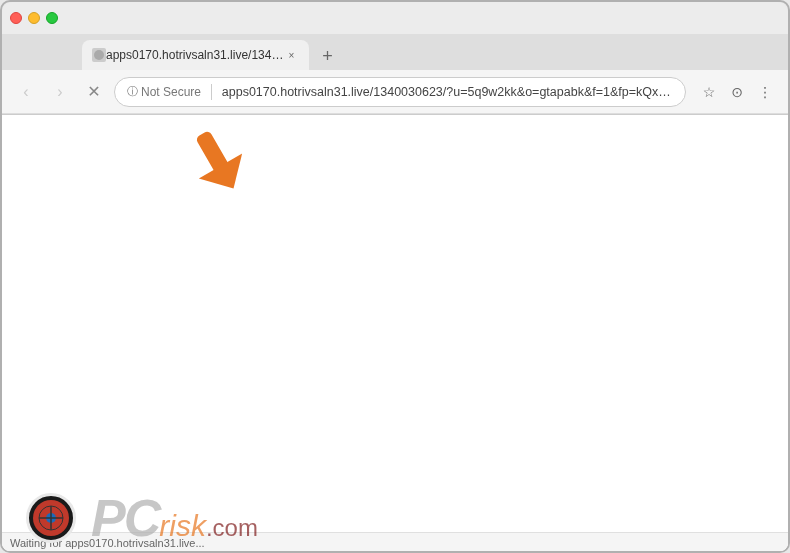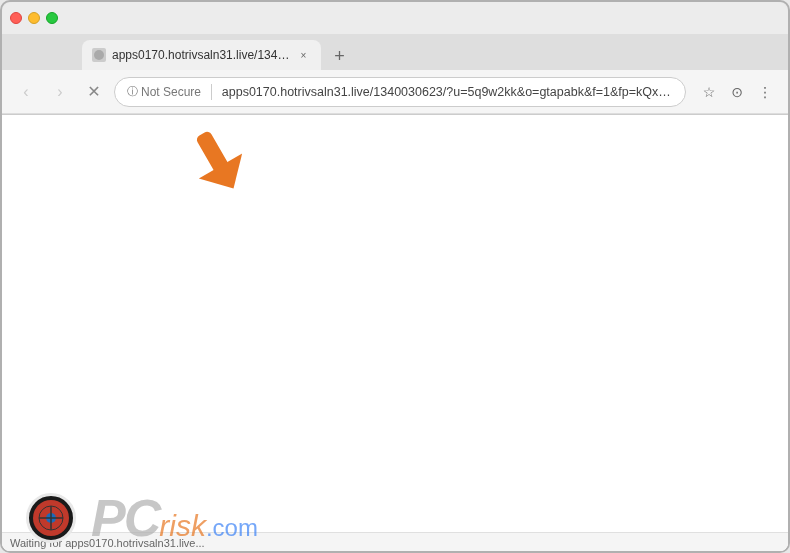--- a/index.html
+++ b/index.html
@@ -52,21 +52,20 @@
       position: relative;
     }
 
     .tab {
       background: #f0f0f0;
       height: 30px;
       border-radius: 8px 8px 0 0;
       display: flex;
       align-items: center;
       padding: 0 10px;
-      gap: 6px;
       font-size: 12px;
       color: #333;
       min-width: 180px;
       max-width: 240px;
       position: relative;
     }
 
     .tab-favicon {
       width: 14px;
       height: 14px;
@@ -269,21 +268,21 @@
     .risk-text {
       font-size: 30px;
       font-weight: 400;
       color: #e87722;
       font-style: italic;
       opacity: 0.7;
     }
 
     .dot-com {
       font-size: 24px;
-      color: #3b82f6;
+      color: #7f1d1d;
       opacity: 0.7;
     }
 
     
     .status-bar {
       position: absolute;
       bottom: 0;
       left: 0;
       right: 0;
       height: 20px;

